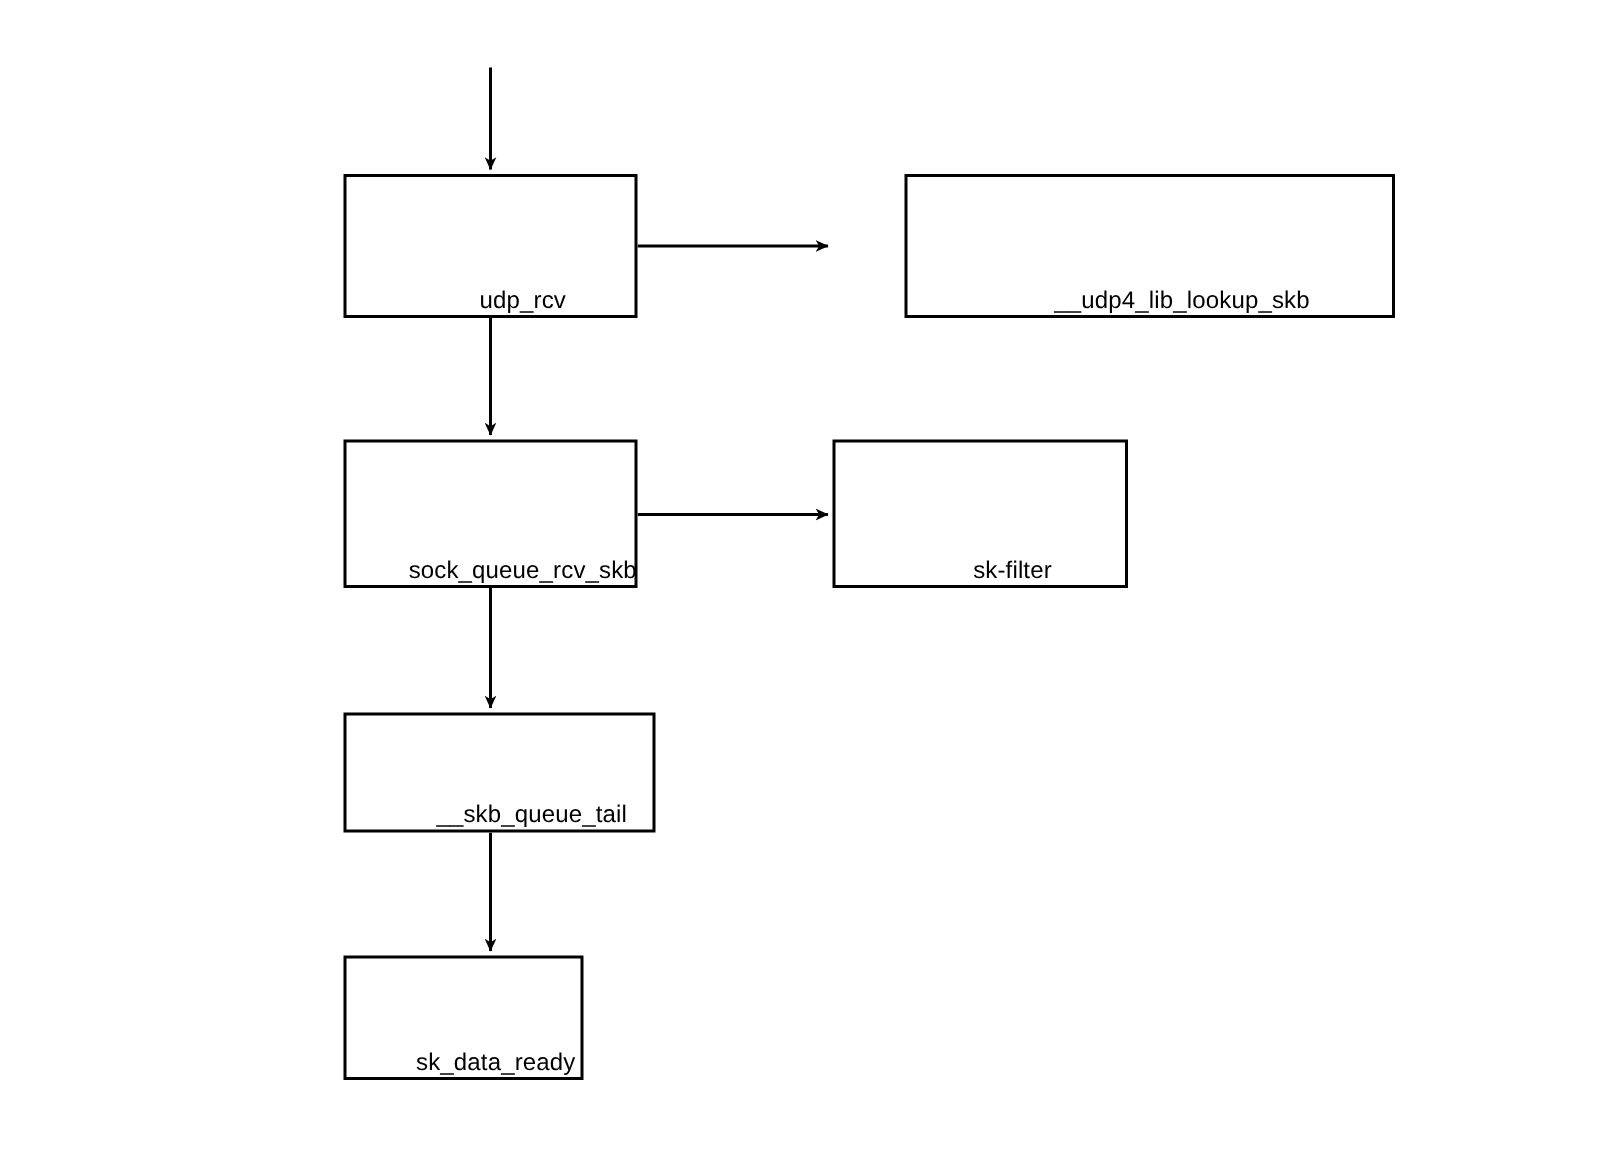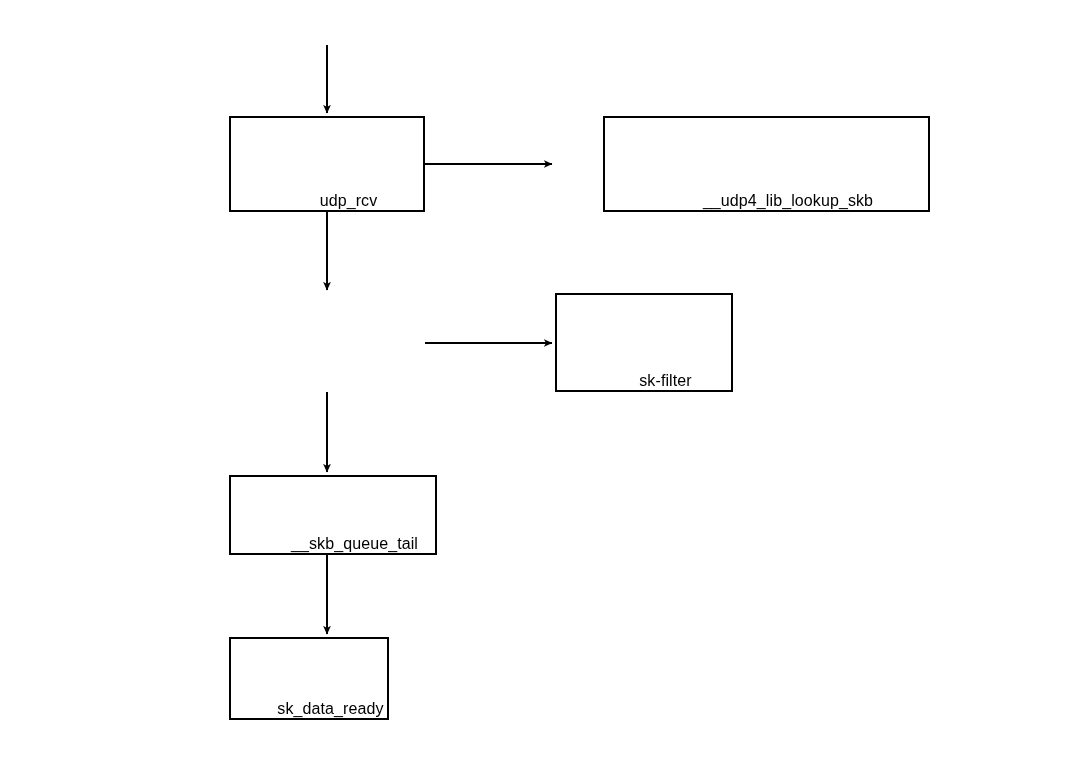--- a/index.html
+++ b/index.html
@@ -43,21 +43,21 @@
     font-size: 16px;
     line-height: 1.2;
     color: #000000;
     letter-spacing: 0.1px;
     white-space: nowrap;
   }
   
   #node-udp-rcv            { left: 229px; top: 116px; width: 196px; height: 96px; }
   #node-udp4-lib-lookup    { left: 555px; top: 116px; width: 327px; height: 96px; margin-left: 48px; }
   #node-sock-queue-rcv     { left: 229px; top: 293px; width: 196px; height: 99px; }
-  #node-sk-filter          { left: 555px; top: 293px; width: 178px; height: 99px; }
+  #node-sk-filter          { left: 555px; top: 293px; width: 197px; height: 99px; }
   #node-skb-queue-tail     { left: 229px; top: 475px; width: 208px; height: 80px; }
   #node-sk-data-ready      { left: 229px; top: 637px; width: 160px; height: 83px; }
 </style>
 </head>
 <body>
 
 <div id="canvas">
 
   <svg class="edges" viewBox="0 0 1080 770" width="1080" height="770" xmlns="http://www.w3.org/2000/svg">
     <defs>
@@ -80,20 +80,23 @@
   </svg>
 
   <div class="node" id="node-udp-rcv">
     <span class="node-label">udp_rcv</span>
   </div>
 
   <div class="node" id="node-udp4-lib-lookup">
     <span class="node-label">__udp4_lib_lookup_skb</span>
   </div>
 
+  <div class="node" id="node-sock-queue-rcv">
+    <span class="node-label">sock_queue_rcv_skb</span>
+  </div>
 
   <div class="node" id="node-sk-filter">
     <span class="node-label">sk-filter</span>
   </div>
 
   <div class="node" id="node-skb-queue-tail">
     <span class="node-label">__skb_queue_tail</span>
   </div>
 
   <div class="node" id="node-sk-data-ready">

